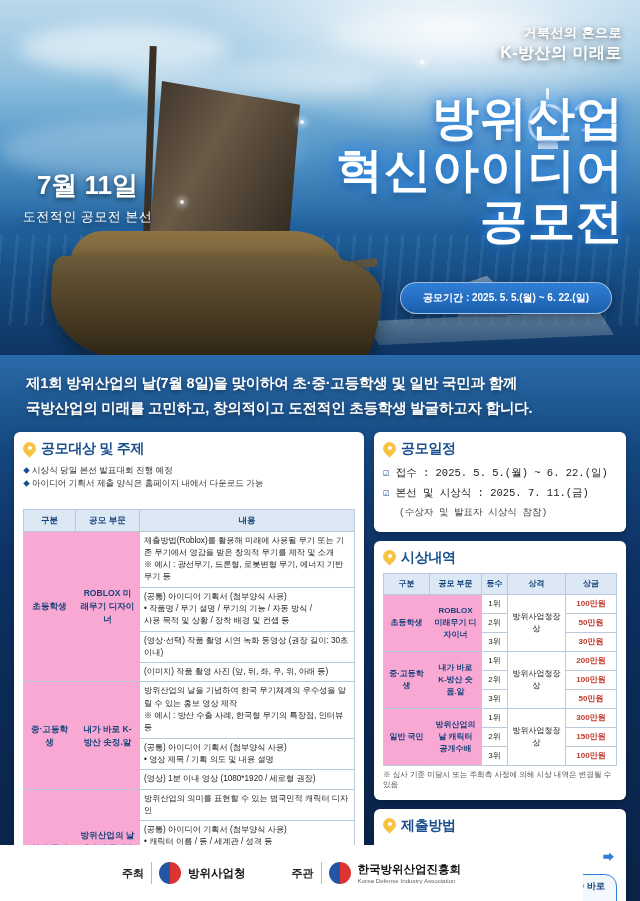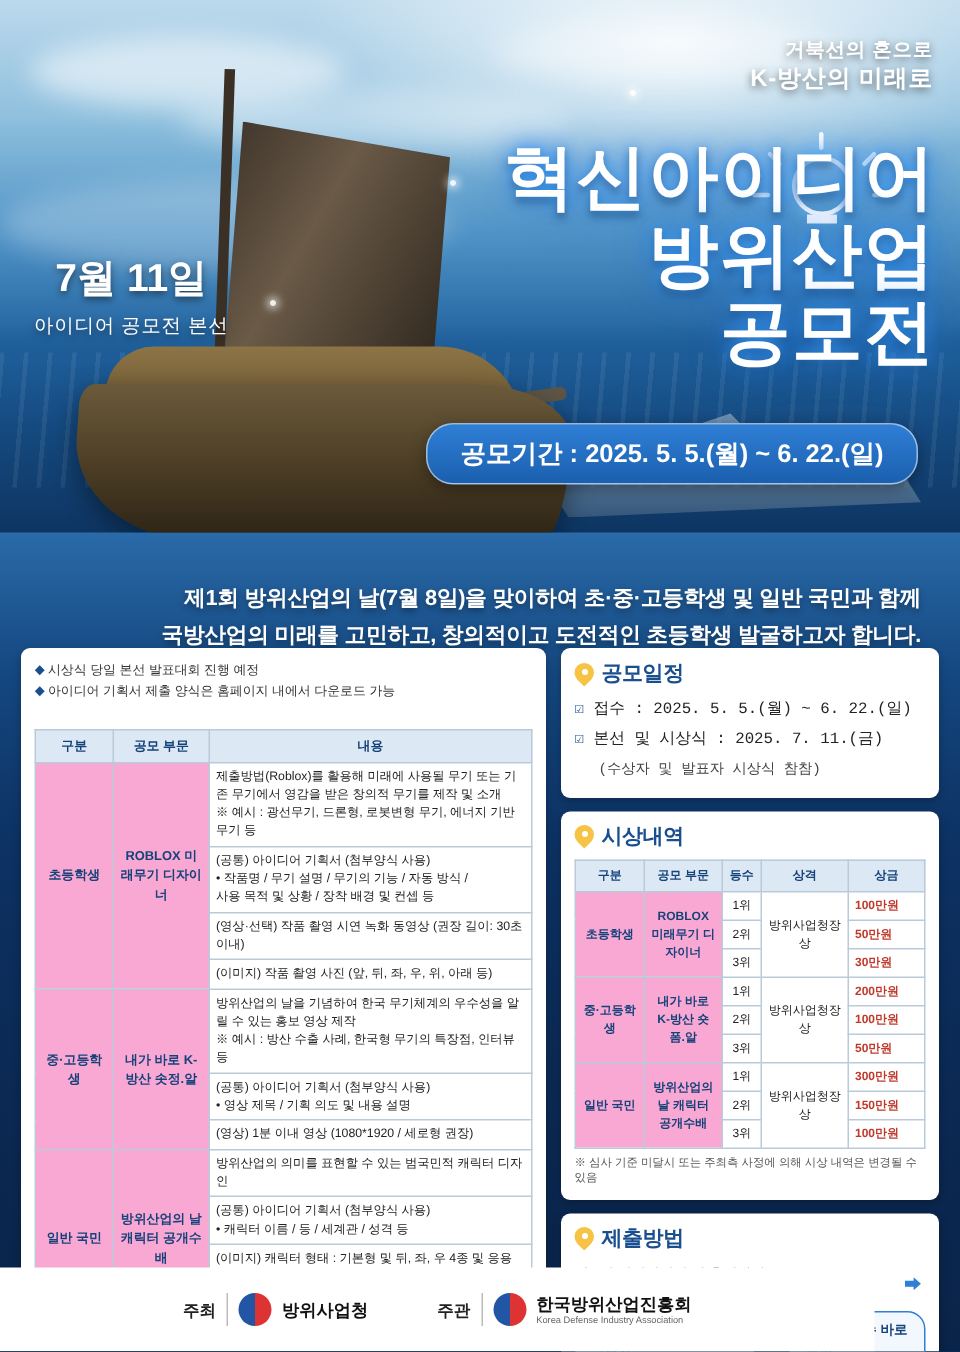--- a/index.html
+++ b/index.html
@@ -138,30 +138,30 @@
   }
   .dateBadge .d1 { font-size: 26px; font-weight: bold; text-shadow: 0 2px 5px rgba(0,0,0,.5); }
   .dateBadge .d2 {
     margin-top: 5px; font-size: 13px; letter-spacing: .5px;
     text-shadow: 0 2px 5px rgba(0,0,0,.5);
   }
 
   .periodPill {
     position: absolute; right: 28px; top: 282px;
     background: linear-gradient(180deg, #2f7fd6, #1b5fae);
-    color: #fff; font-size: 17px; font-weight: bold;
+    color: #fff; font-size: 10px; font-weight: bold;
     padding: 8px 22px; border-radius: 18px;
     border: 1px solid rgba(255,255,255,.55);
     box-shadow: 0 3px 10px rgba(0,0,0,.35);
   }
 
   
   .intro {
-    position: absolute; left: 16px; top: 355px; width: 608px; padding: 32px 10px 14px;
-    text-align: right; color: #fff;
+    position: absolute; left: 16px; top: 355px; width: 608px; padding: 16px 10px 14px;
+    text-align: left; color: #fff;
   }
   .intro p { font-size: 14.5px; font-weight: bold; line-height: 1.75; letter-spacing: -0.2px;
     text-shadow: 0 2px 5px rgba(0,0,0,.4); }
 
   
   .body { position: absolute; left: 14px; top: 432px; width: 612px; }
   .cols { display: flex; gap: 10px; }
   .colL { width: 350px; }
   .colR { width: 252px; }
 
@@ -200,21 +200,21 @@
   td.cat { text-align: center; font-weight: bold; color: #16427a; background: #f9a8d4; font-size: 8.6px; }
   td.txt { text-align: left; }
 
   
   .sched { font-size: 10.5px; color: #222; line-height: 1.9; font-family: Liberation Mono, monospace; }
   .sched .chk:before { content: "☑ "; color: #1a4f8f; }
   .sched .note { font-size: 9.5px; padding-left: 16px; color: #444; }
 
   
   .prize th, .prize td { font-size: 8px; }
-  .prize td.money { font-weight: bold; color: #c0392b; }
+  .prize td.money { text-align: center; font-weight: bold; color: #c0392b; }
   .prize td.rank { text-align: center; }
   .foot { font-size: 7.6px; color: #555; margin-top: 4px; }
 
   
   .subm { font-size: 9.3px; color: #222; line-height: 1.8; }
   .linkbar {
     border: 1px solid #2f7fd6; border-radius: 12px; padding: 3px 10px;
     display: inline-block; color: #16427a; font-size: 9px; font-weight: bold;
     background: #f2f8fd; margin-bottom: 5px;
   }
@@ -275,43 +275,47 @@
       <div class="ray r1"></div>
         <div class="ray r2"></div>
         <div class="ray r3"></div>
       <div class="ray r4"></div>
         <div class="ray r5"></div>
       <div class="glass"></div>
       <div class="base"></div>
     </div>
 
     <div class="bigtitle">
+      <div>방위산업</div>
       <div>혁신아이디어</div>
-      <div>방위산업</div>
       <div>공모전</div>
     </div>
 
     <div class="dateBadge">
       <div class="d1">7월 11일</div>
-      <div class="d2">아이디어 공모전 본선</div>
+      <div class="d2">도전적인 공모전 본선</div>
     </div>
 
     <div class="periodPill">공모기간 : 2025. 5. 5.(월) ~ 6. 22.(일)</div>
   </div>
 
   <div class="intro">
     <p>제1회 방위산업의 날(7월 8일)을 맞이하여 초·중·고등학생 및 일반 국민과 함께</p>
     <p>국방산업의 미래를 고민하고, 창의적이고 도전적인 초등학생 발굴하고자 합니다.</p>
   </div>
 
   <div class="body">
     <div class="cols">
 
       <div class="colL">
         <div class="panel">
+          <div class="phead">
+            <span class="pin"></span>
+            <span class="ptitle">공모대상 및 주제</span>
+          </div>
           <div class="notes">
             <div>시상식 당일 본선 발표대회 진행 예정</div>
             <div>아이디어 기획서 제출 양식은 홈페이지 내에서 다운로드 가능</div>
           </div>
           <table>
             <colgroup>
                 <col style="width:52px">
                 <col style="width:64px">
                 <col>
               </colgroup>

